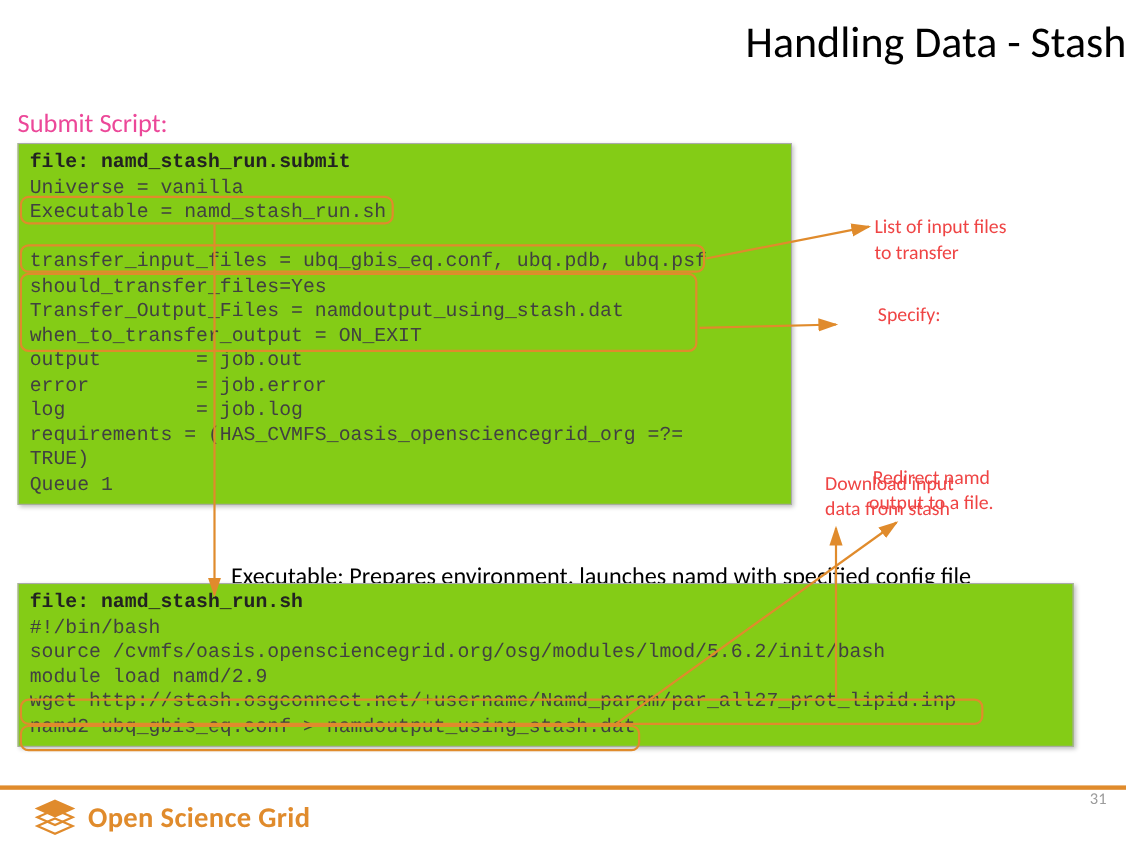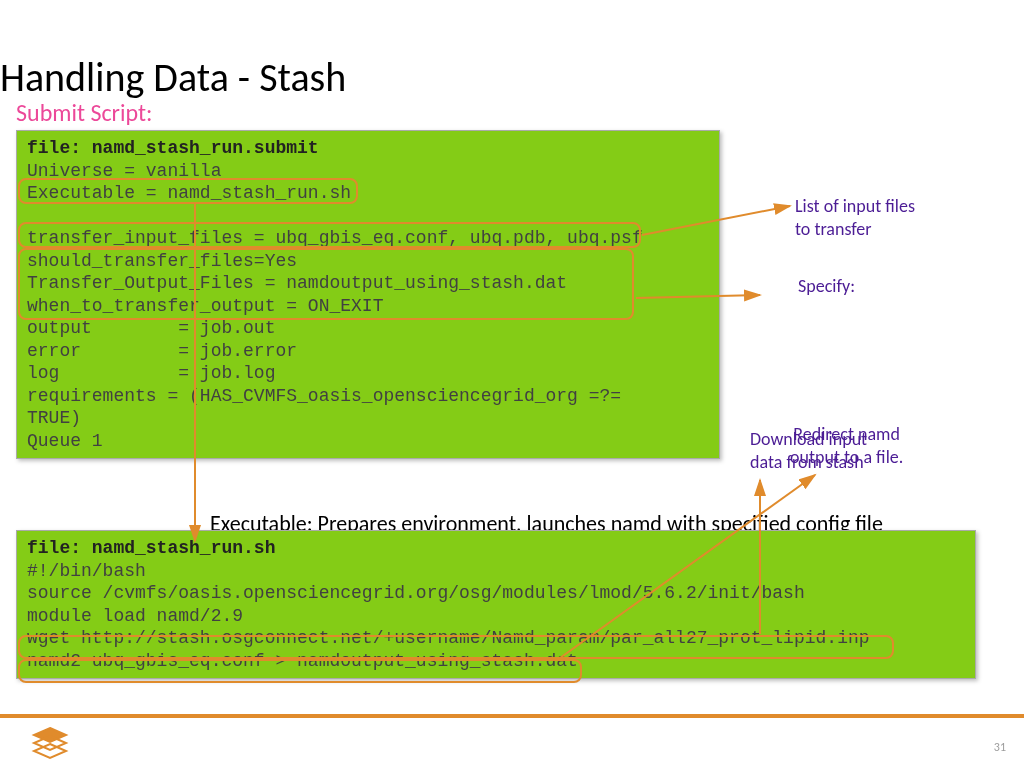--- a/index.html
+++ b/index.html
@@ -5,26 +5,25 @@
   * { box-sizing: border-box; margin: 0; padding: 0; }
   body {
     width: 1024px;
     height: 768px;
     background: #fff;
     font-family: Calibri, Arial, sans-serif;
     position: relative;
     overflow: hidden;
   }
   .slide-title {
-    text-align: left;
+    text-align: right;
     font-size: 40px;
     font-weight: 400;
     color: #000;
     padding-top: 14px;
-    margin-top: 39px;
   }
   .section-label {
     font-size: 24px;
     color: #ec4899;
     position: absolute;
   }
   .codeblock {
     position: absolute;
     background: #84cc16;
     border: 1px solid #aaa;
@@ -43,21 +42,21 @@
   .hl-box {
     position: absolute;
     border: 2px solid #e08b2c;
     border-radius: 8px;
     background: transparent;
     pointer-events: none;
   }
   .annot {
     position: absolute;
     font-size: 18px;
-    color: #4c1d95;
+    color: #ef4444;
     line-height: 1.25;
   }
   .annot ul { list-style: none; padding-left: 4px; }
   .annot ul li::before { content: "• "; }
   .exec-note {
     position: absolute;
     font-size: 22px;
     color: #000;
   }
   .footer-line {
@@ -78,23 +77,23 @@
   .footer .brand {
     font-size: 26px;
     color: #e08b2c;
     font-weight: 600;
     letter-spacing: 0.3px;
     margin-left: 10px;
   }
   .page-num {
     position: absolute;
     right: 18px;
-    bottom: 14px;
+    bottom: 32px;
     color: #9c9c9c;
-    font-size: 12px;
+    font-size: 15px;
   }
   svg.arrows { position:absolute; left:0; top:0; width:1024px; height:768px; pointer-events:none; }
 </style>
 </head>
 <body>
 
 <h1 class="slide-title">Handling Data - Stash</h1>
 
 <div class="section-label" style="left:16px; top:98px;">Submit Script:</div>
 
@@ -163,14 +162,15 @@
 
 <div class="footer-line"></div>
 <div class="footer">
   <svg width="40" height="34" viewBox="0 0 40 34">
     <g fill="none" stroke="#e08b2c" stroke-width="2">
       <polygon points="20,2 36,9 20,16 4,9" fill="#e08b2c"></polygon>
       <polygon points="20,10 36,17 20,24 4,17"></polygon>
       <polygon points="20,18 36,25 20,32 4,25"></polygon>
     </g>
   </svg>
+  <span class="brand">Open Science Grid</span>
 </div>
 <div class="page-num">31</div>
 
 </body></html>

